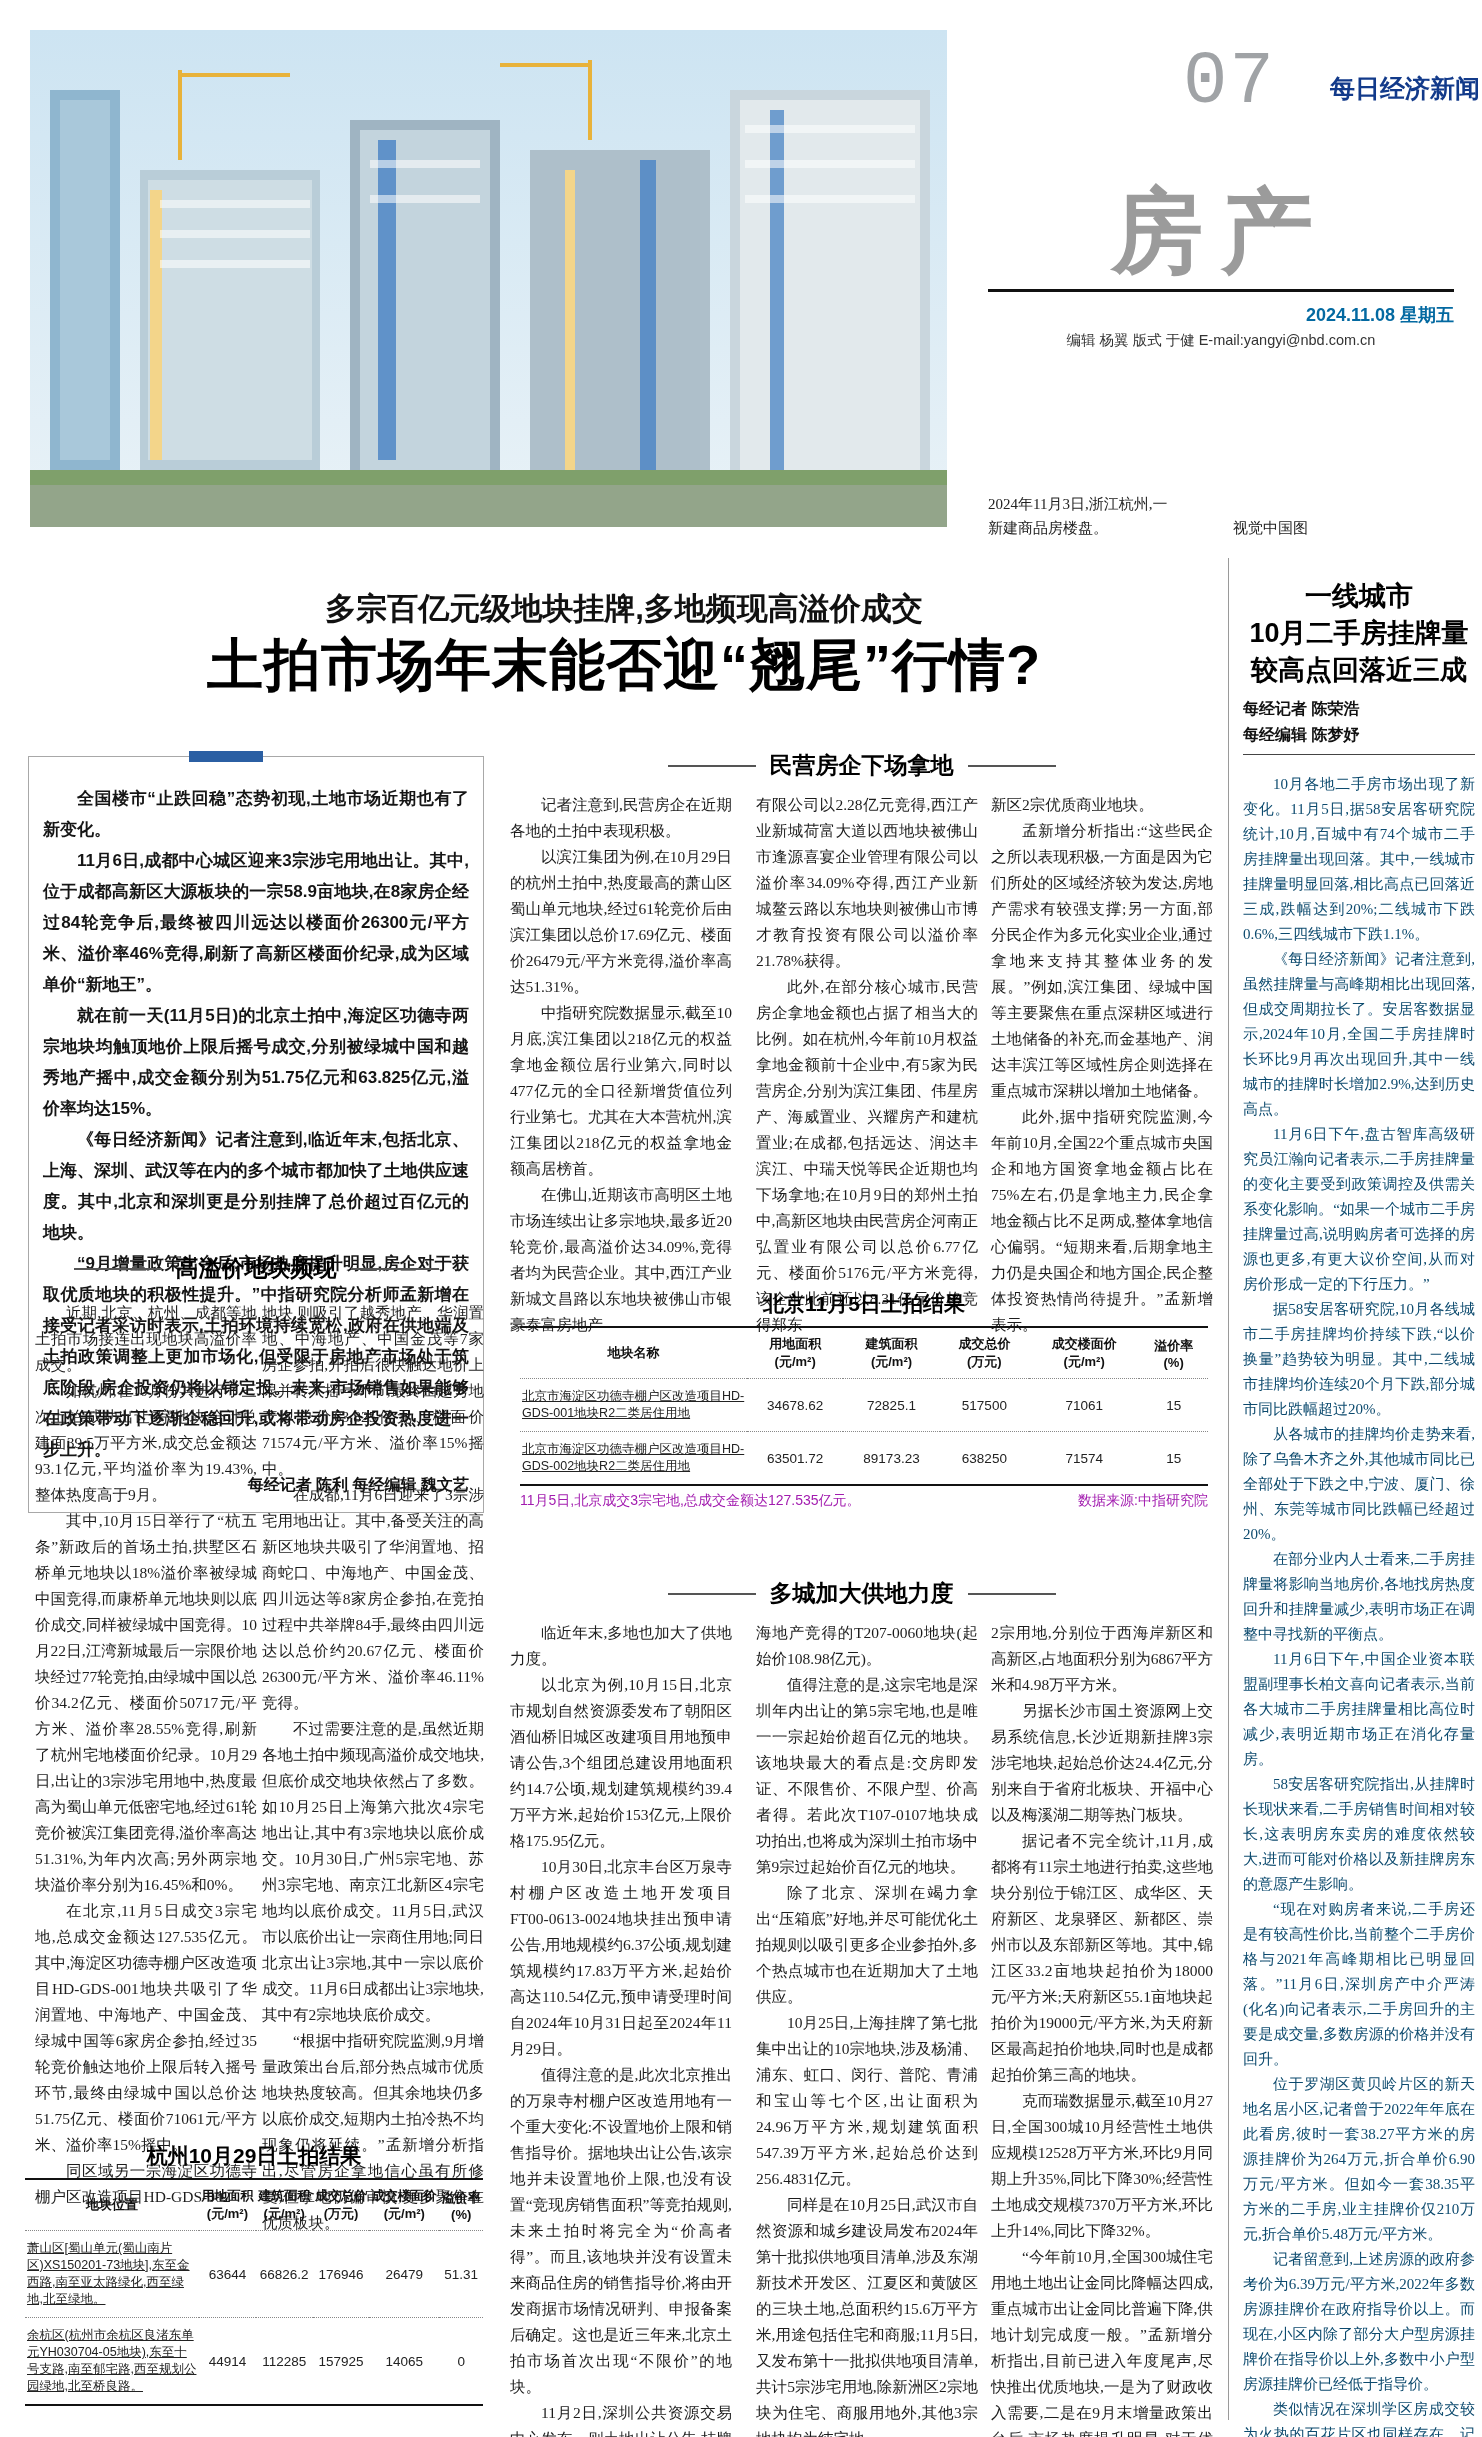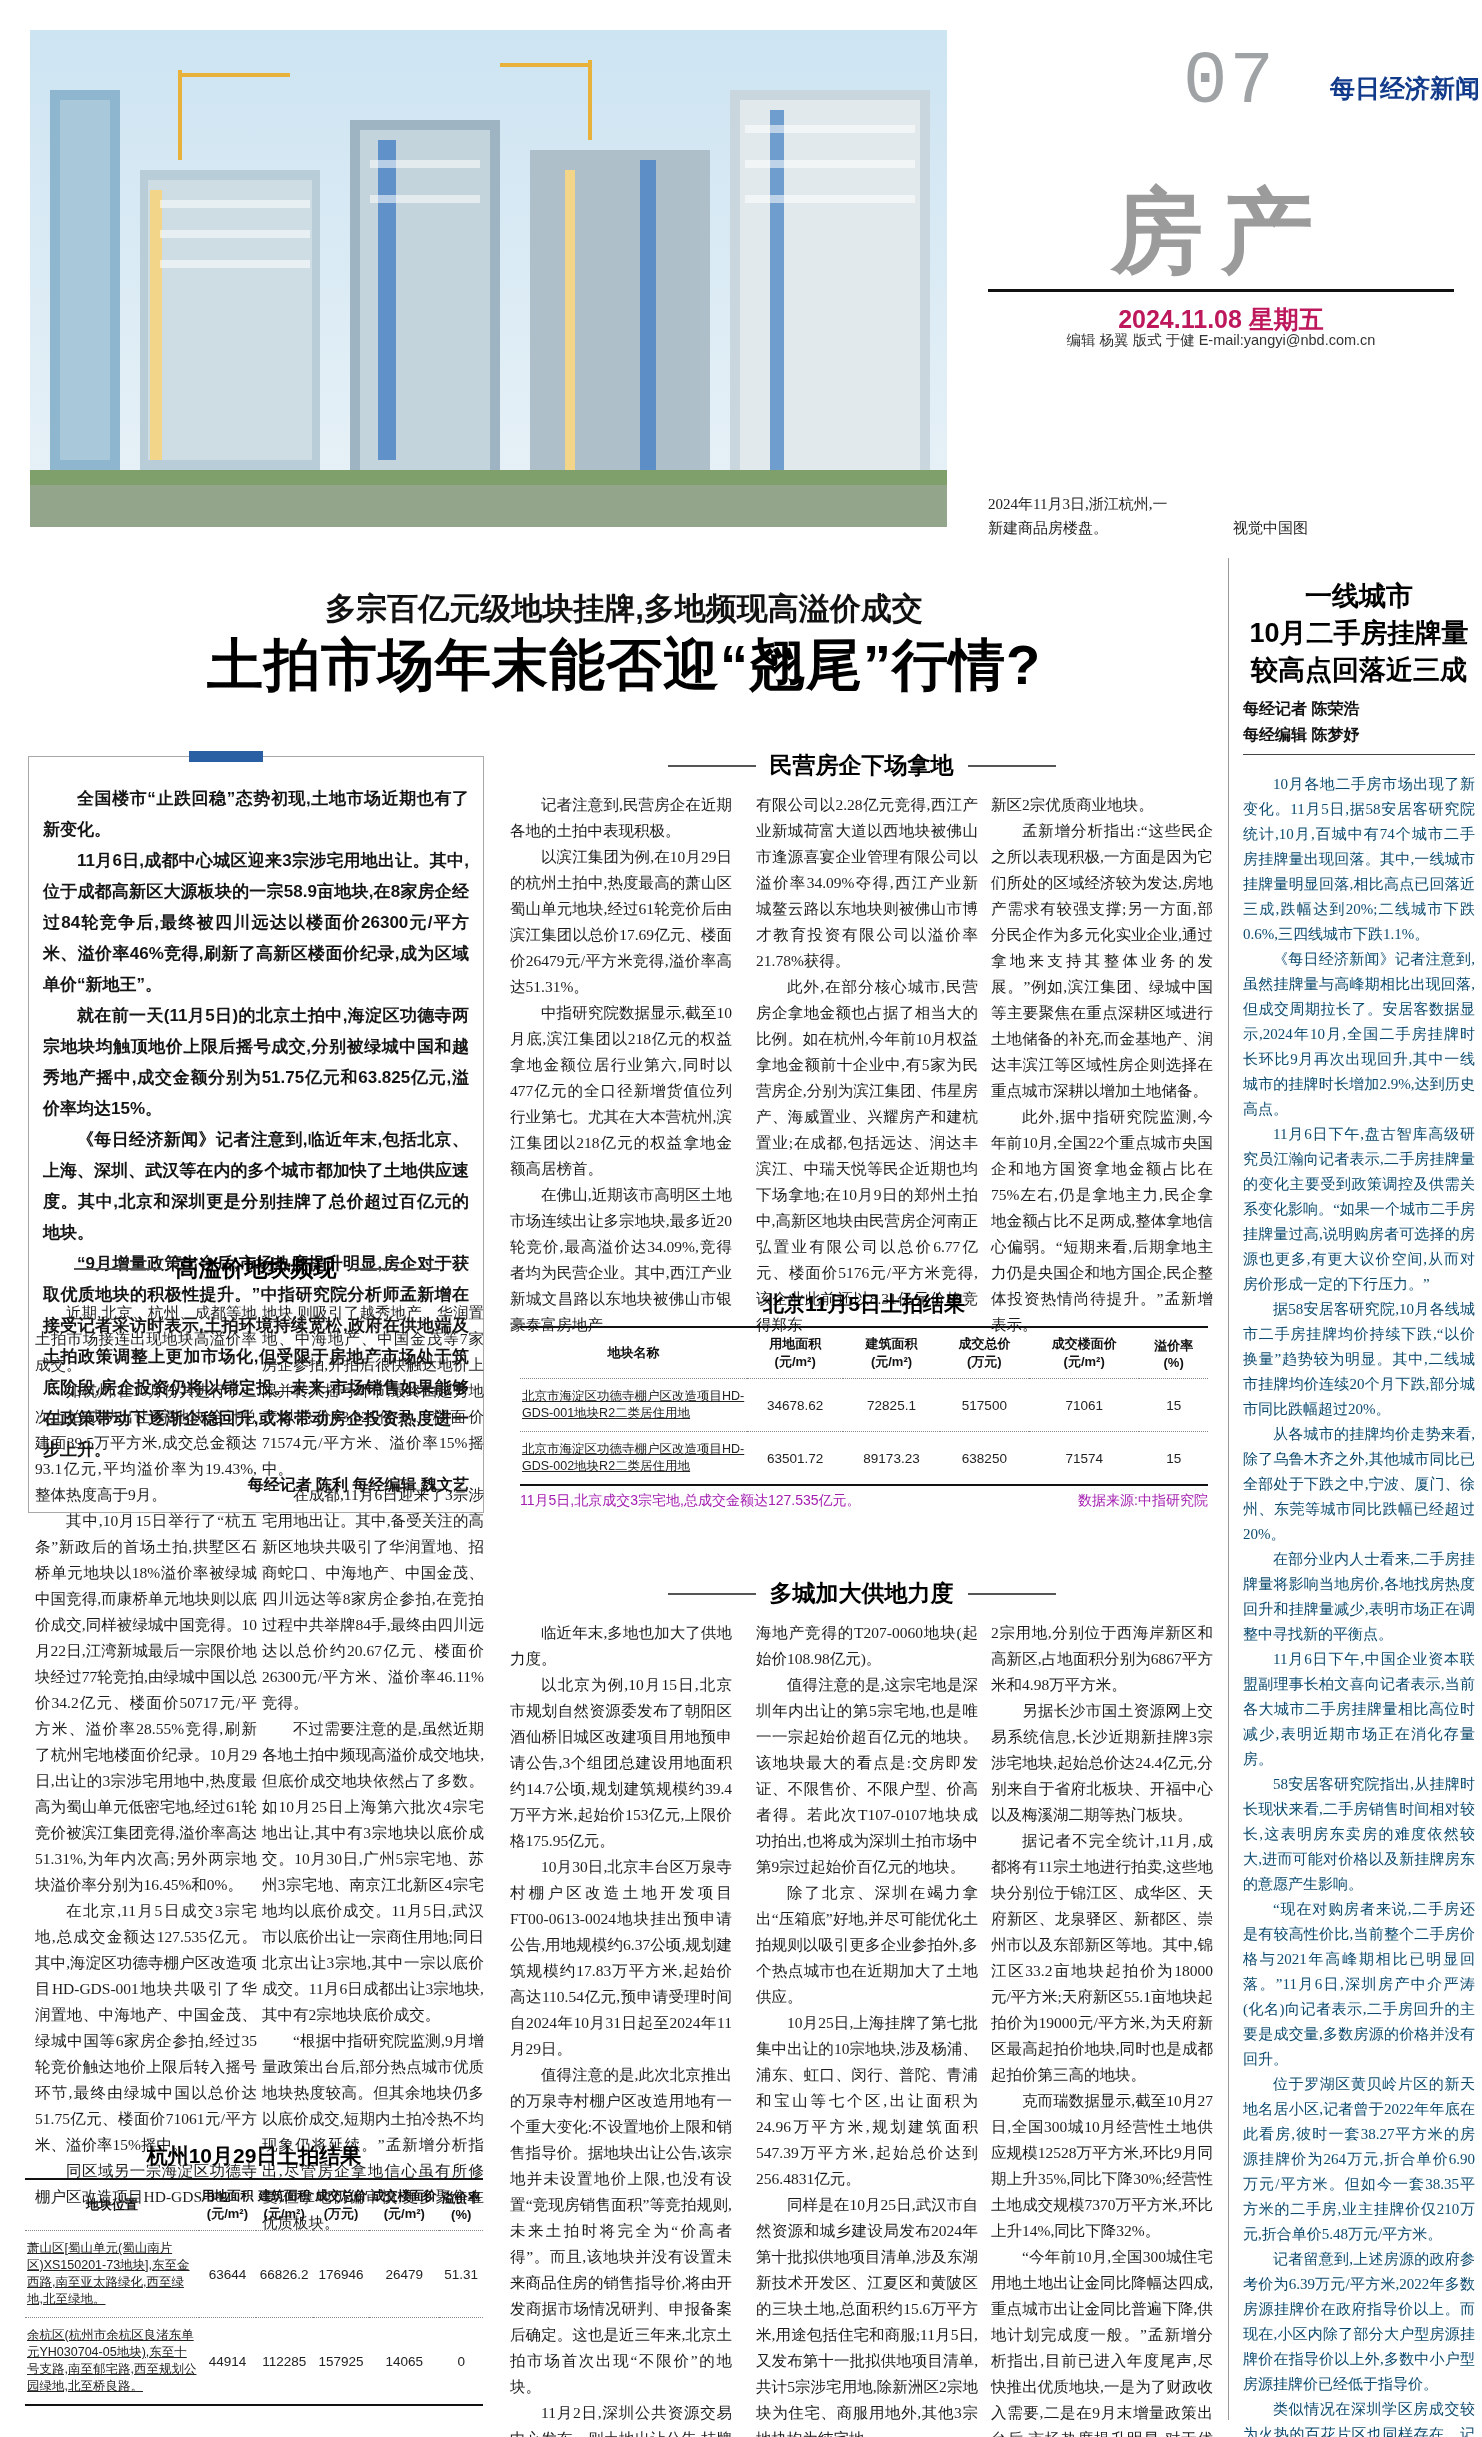--- a/index.html
+++ b/index.html
@@ -5,22 +5,22 @@
   html,body{margin:0;padding:0;background:#e8e8e8;}
   .page{position:relative;width:1482px;height:2437px;background:#ffffff;overflow:hidden;
         font-family:"Liberation Serif", serif;color:#1c1c1c;}
   .abs{position:absolute;}
   
   .pageno{font-family:Liberation Mono, monospace;font-size:74px;color:#a0a3a6;letter-spacing:2px;}
   .brand{font-family:"Liberation Sans",sans-serif;font-size:25px;font-weight:bold;color:#123a8a;}
   .section-big{font-family:"Liberation Sans",sans-serif;font-size:92px;font-weight:bold;color:#9b9b9b;
                letter-spacing:18px;text-align:center;width:466px;}
   .header-rule{background:#111;height:3px;width:466px;}
-  .date-line{font-family:"Liberation Sans",sans-serif;font-size:25px;font-weight:bold;color:#be185d;
-             width:466px;text-align:center;}
+  .date-line{font-family:"Liberation Sans",sans-serif;font-size:18px;font-weight:bold;color:#0369a1;
+             width:466px;text-align:right;}
   .editor-line{font-family:"Liberation Sans",sans-serif;font-size:14.5px;color:#333;width:466px;text-align:center;}
   
   .photo{width:917px;height:497px;overflow:hidden;background:#cfe3ef;}
   .caption{width:320px;font-size:15px;line-height:24px;color:#222;}
   .caption .row2{display:flex;justify-content:space-between;}
   
   .kicker{width:1178px;text-align:center;font-family:"Liberation Sans",sans-serif;
           font-size:31px;font-weight:bold;color:#111;}
   .headline{width:1178px;text-align:center;font-family:"Liberation Sans",sans-serif;
             font-size:56px;font-weight:bold;color:#000;margin:0;letter-spacing:1px;}

